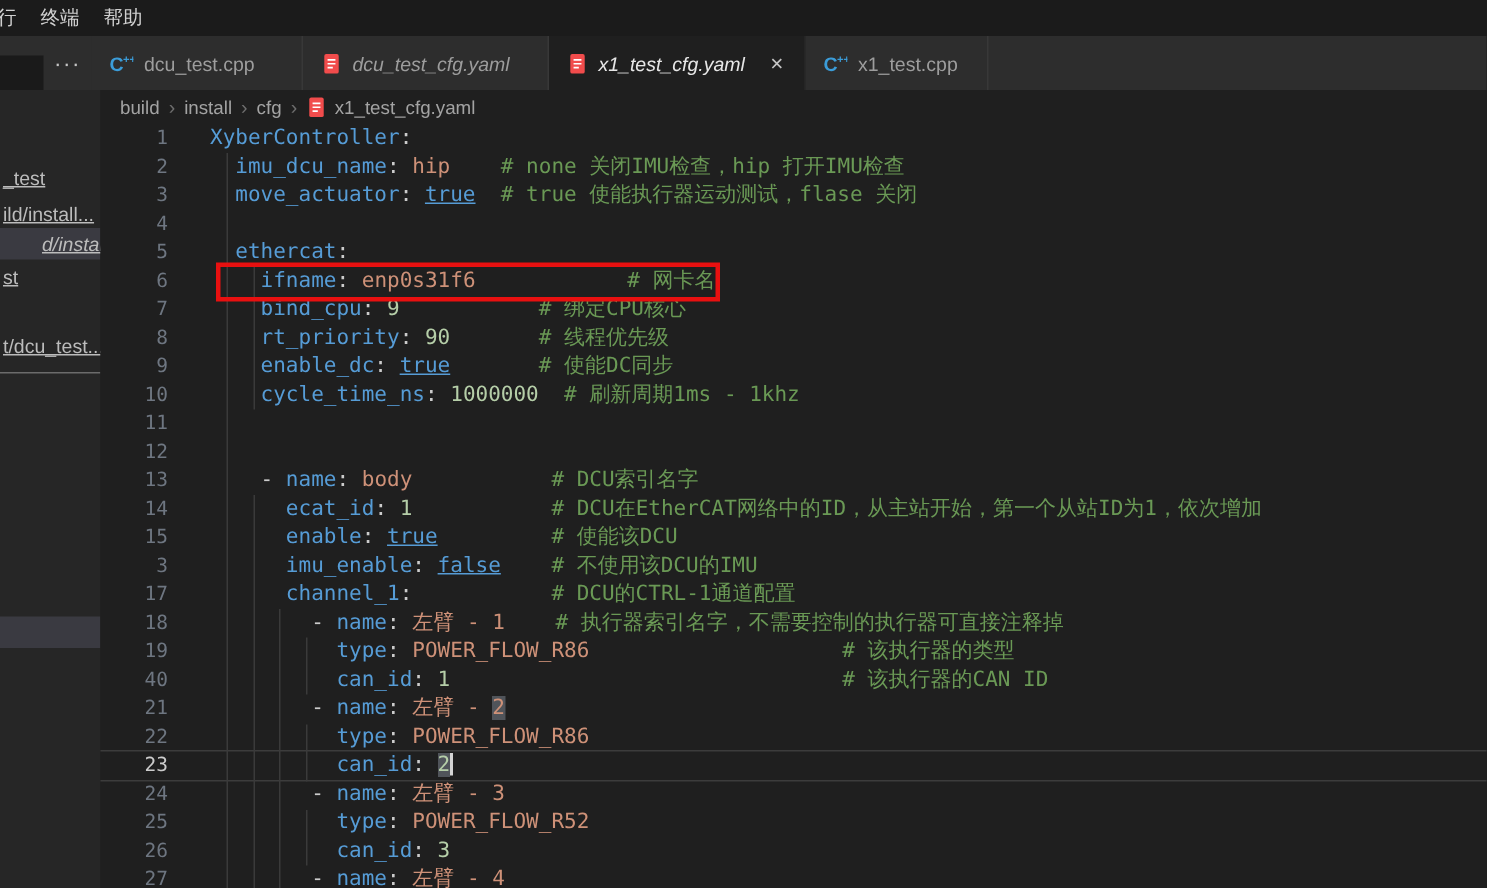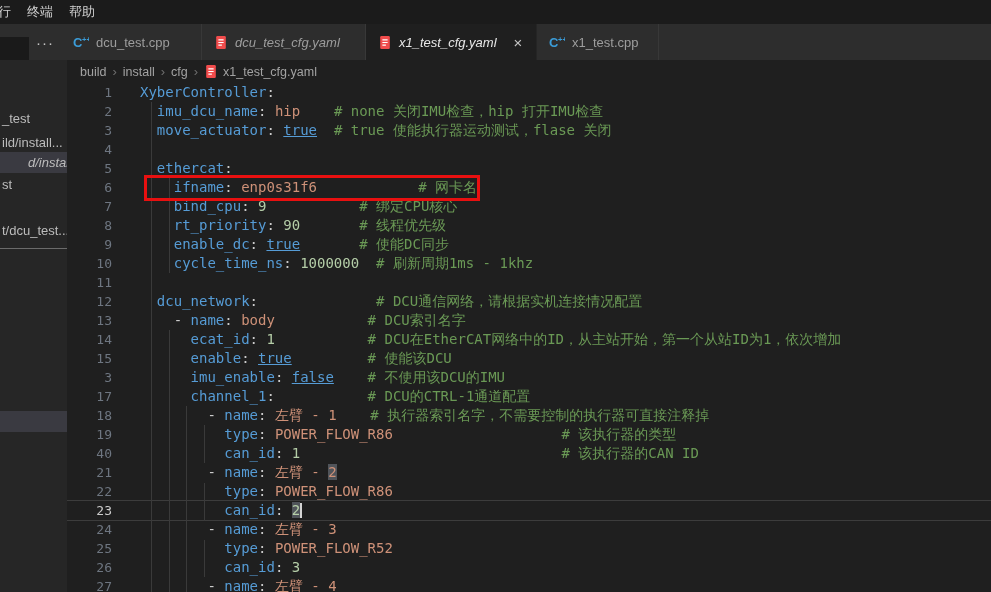--- a/index.html
+++ b/index.html
@@ -25,21 +25,21 @@
          border-right:1px solid #383838; white-space:nowrap; }
   .tab.active { background:#1f1f1f; color:#e7e7e7; border-right:1px solid #252525; }
   .tab.active .tab-label { font-style:italic; }
   .tab .close { margin-left:10px; color:#c5c5c5; font-size:15px; line-height:1; }
   .icon-wrap { display:flex; align-items:center; }
 
   
   .sidebar { position:absolute; left:0; top:60px; width:67px; height:532px;
              background:#262626; overflow:hidden; }
   .sb-item { position:absolute; left:0; width:67px; height:21px; line-height:21px;
-             color:#bcbcbc; font-size:13px; padding-left:2px; white-space:nowrap; }
+             color:#bcbcbc; font-size:13px; padding-left:2px; white-space:nowrap;text-decoration:underline; }
   .sb-item.selected { background:#3a3a41; }
   .sb-item.italic { font-style:italic;padding-left:28px; }
   .sb-underline { position:absolute; left:0; width:67px; height:1px; background:#6b6b6b; }
 
   
   .editor { position:absolute; left:67px; top:60px; width:924px; height:532px;
             background:#1f1f1f; }
   .breadcrumb { height:23px; display:flex; align-items:center; gap:6px;
                 padding-left:13px; font-size:12.5px; color:#a3a3a3; }
   .breadcrumb .sep { color:#6e6e6e; font-size:13px; }
@@ -191,21 +191,20 @@
       <div class="code-line">
         <span class="ln">10</span>
         <span class="lc"><span class="tk-p">    </span><span class="tk-k">cycle_time_ns</span><span class="tk-p">: </span><span class="tk-n">1000000</span><span class="tk-p">  </span><span class="tk-c"># 刷新周期1ms - 1khz</span></span>
       </div>
       <div class="code-line">
         <span class="ln">11</span>
         <span class="lc"></span>
       </div>
       <div class="code-line">
         <span class="ln">12</span>
-        <span class="lc"><span class="tk-p">  </span><span class="tk-k">dcu_network</span><span class="tk-p">:</span><span class="tk-p">              </span><span class="tk-c"># DCU通信网络，请根据实机连接情况配置</span></span>
       </div>
       <div class="code-line">
         <span class="ln">13</span>
         <span class="lc"><span class="tk-p">    - </span><span class="tk-k">name</span><span class="tk-p">: </span><span class="tk-s">body</span><span class="tk-p">           </span><span class="tk-c"># DCU索引名字</span></span>
       </div>
       <div class="code-line">
         <span class="ln">14</span>
         <span class="lc"><span class="tk-p">      </span><span class="tk-k">ecat_id</span><span class="tk-p">: </span><span class="tk-n">1</span><span class="tk-p">           </span><span class="tk-c"># DCU在EtherCAT网络中的ID，从主站开始，第一个从站ID为1，依次增加</span></span>
       </div>
       <div class="code-line">

